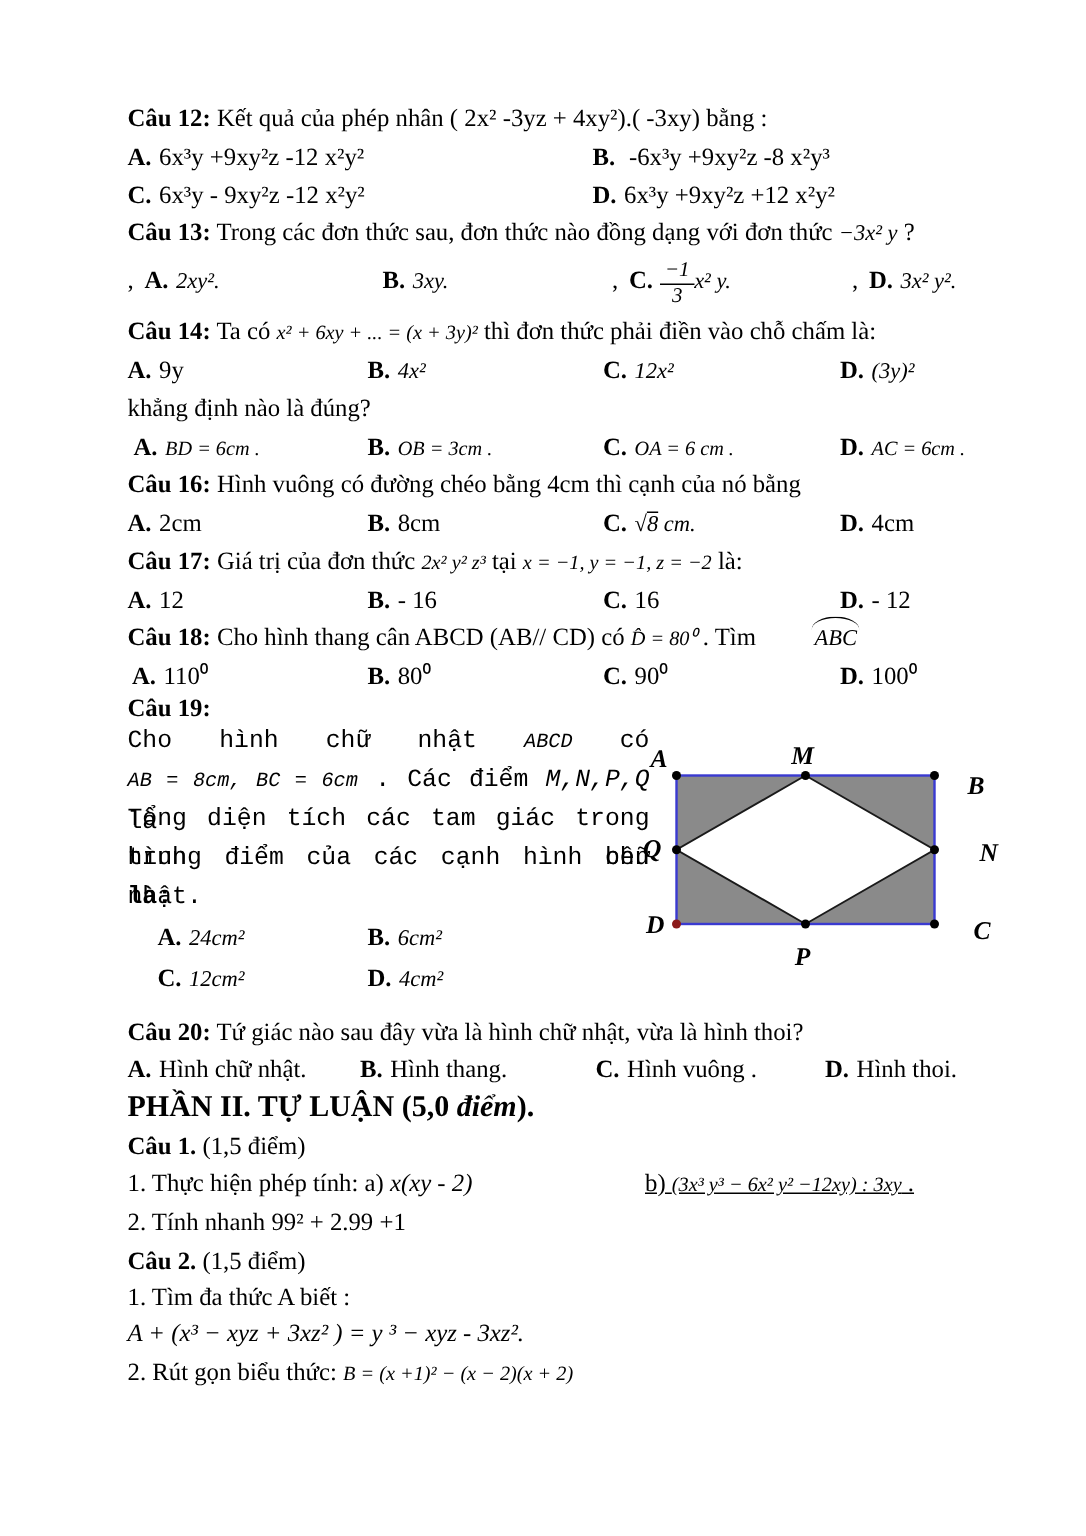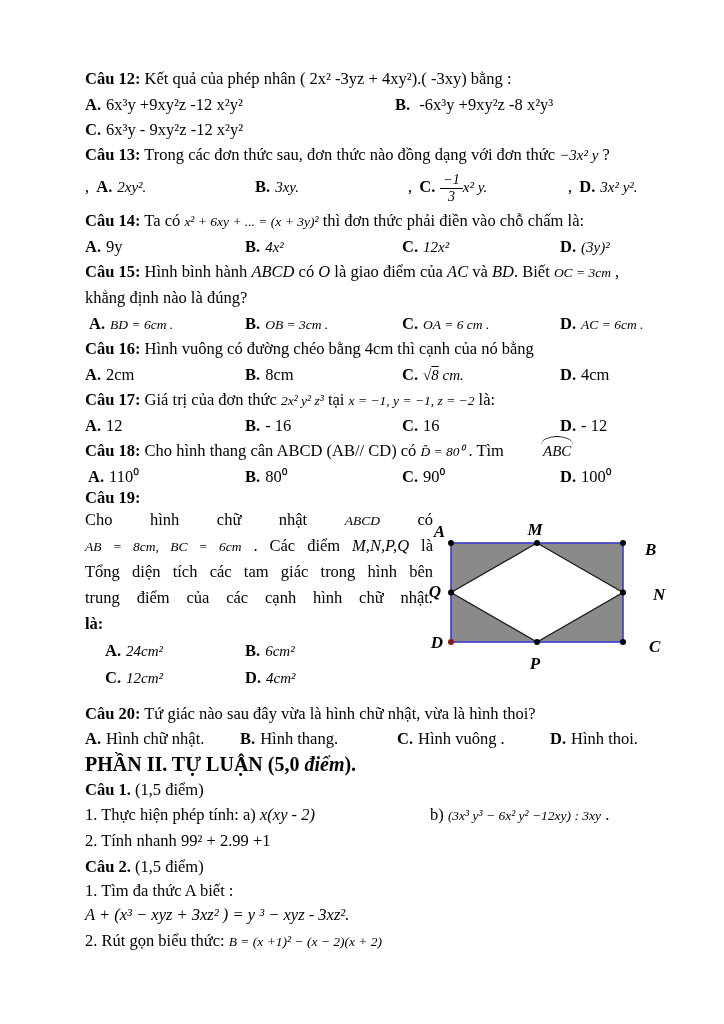--- a/index.html
+++ b/index.html
@@ -38,56 +38,56 @@
   .just { white-space:normal; text-align:justify; text-align-last:justify; }
   .frac { display:inline-block; vertical-align:-9px; text-align:center;
           font-style:italic; font-size:14px; line-height:1; }
   .frac .num { display:block; padding:0 3px 1px; border-bottom:1.2px solid #000; }
   .frac .den { display:block; padding-top:1px; }
   .arc { position:relative; display:inline-block; padding:0 3px;margin-left:32px; }
   .arc::before { content:""; position:absolute; left:1px; right:1px; top:-2px; height:8px;
                  border-top:1.6px solid #000; border-radius:50% 50% 0 0 / 100% 100% 0 0; }
   .hd { font-size:20px; }
   .q19cols { position:relative; height:130px; }
-  .q19text { width:348px; }
+  .q19text { width:348px;font-family:Liberation Mono, monospace; }
   .fig { position:absolute; left:338px; top:0; overflow:visible; }
   .figlbl { font-family:"Liberation Serif", serif; font-weight:bold; font-style:italic; font-size:17px; }
-  .c1b { position:absolute; left:345px; top:0; }
+  .c1b { position:absolute; left:345px; top:0;text-decoration:underline; }
 </style>
 </head>
 <body>
 
 <div class="page">
 
   <div class="line"><b>Câu 12:</b><span><span> Kết quả của phép nhân  ( 2x² -3yz + 4xy²).( -3xy) bằng :</span></span></div>
   <div class="row r12">
     <span class="opt ca"><b class="ok">A.</b><span><span>6x³y +9xy²z -12 x²y²</span></span></span>
     <span class="opt cb"><b class="ok">B.</b><span><span> -6x³y +9xy²z -8 x²y³</span></span></span>
   </div>
   <div class="row r12">
     <span class="opt ca"><b class="ok">C.</b><span><span>6x³y - 9xy²z -12 x²y²</span></span></span>
+    <span class="opt cb"><b class="ok">D.</b><span><span>6x³y +9xy²z +12 x²y²</span></span></span>
   </div>
 
   <div class="line"><b>Câu 13:</b><span><span> Trong các đơn thức sau, đơn thức nào đồng dạng với đơn thức </span><span class="mlg">−3x² y</span><span> ?</span></span></div>
   <div class="row r13">
     <span class="opt ca"><span class="pre">, </span><b class="ok">A.</b><span><span class="mlg">2xy².</span></span></span>
     <span class="opt cb"><span class="pre"></span><b class="ok">B.</b><span><span class="mlg">3xy.</span></span></span>
     <span class="opt cc"><span class="pre">, </span><b class="ok">C.</b><span><span class="frac"><span class="num">−1</span><span class="den">3</span></span><span class="mlg">x² y.</span></span></span>
     <span class="opt cd"><span class="pre">, </span><b class="ok">D.</b><span><span class="mlg">3x² y².</span></span></span>
   </div>
 
   <div class="line"><b>Câu 14:</b><span><span> Ta có </span><span class="m">x² + 6xy + ... = (x + 3y)²</span><span> thì đơn thức phải điền vào chỗ chấm là:</span></span></div>
   <div class="row">
     <span class="opt ca"><b class="ok">A.</b><span><span>9y</span></span></span>
     <span class="opt cb"><b class="ok">B.</b><span><span class="mlg">4x²</span></span></span>
     <span class="opt cc"><b class="ok">C.</b><span><span class="mlg">12x²</span></span></span>
     <span class="opt cd"><b class="ok">D.</b><span><span class="mlg">(3y)²</span></span></span>
   </div>
 
-  <div class="line"><b>Câu 15:</b><span><span> Hình bình hành </span><span class="i">ABCD</span><span> có </span><span class="i">O</span><span> là giao điểm của </span><span class="i">AC</span><span> và </span><span class="i">BD</span><span>. Biết </span><span class="m">OC = 3cm</span><span> ,</span></span></div>
   <div class="line">khẳng định nào là đúng?</div>
   <div class="row">
     <span class="opt ca" style="left:4px"><b class="ok">A.</b><span><span class="m">BD = 6cm .</span></span></span>
     <span class="opt cb"><b class="ok">B.</b><span><span class="m">OB = 3cm .</span></span></span>
     <span class="opt cc"><b class="ok">C.</b><span><span class="m">OA = 6 cm .</span></span></span>
     <span class="opt cd"><b class="ok">D.</b><span><span class="m">AC = 6cm .</span></span></span>
   </div>
 
   <div class="line"><b>Câu 16:</b><span><span> Hình vuông có đường chéo bằng 4cm thì cạnh của nó bằng</span></span></div>
   <div class="row">

